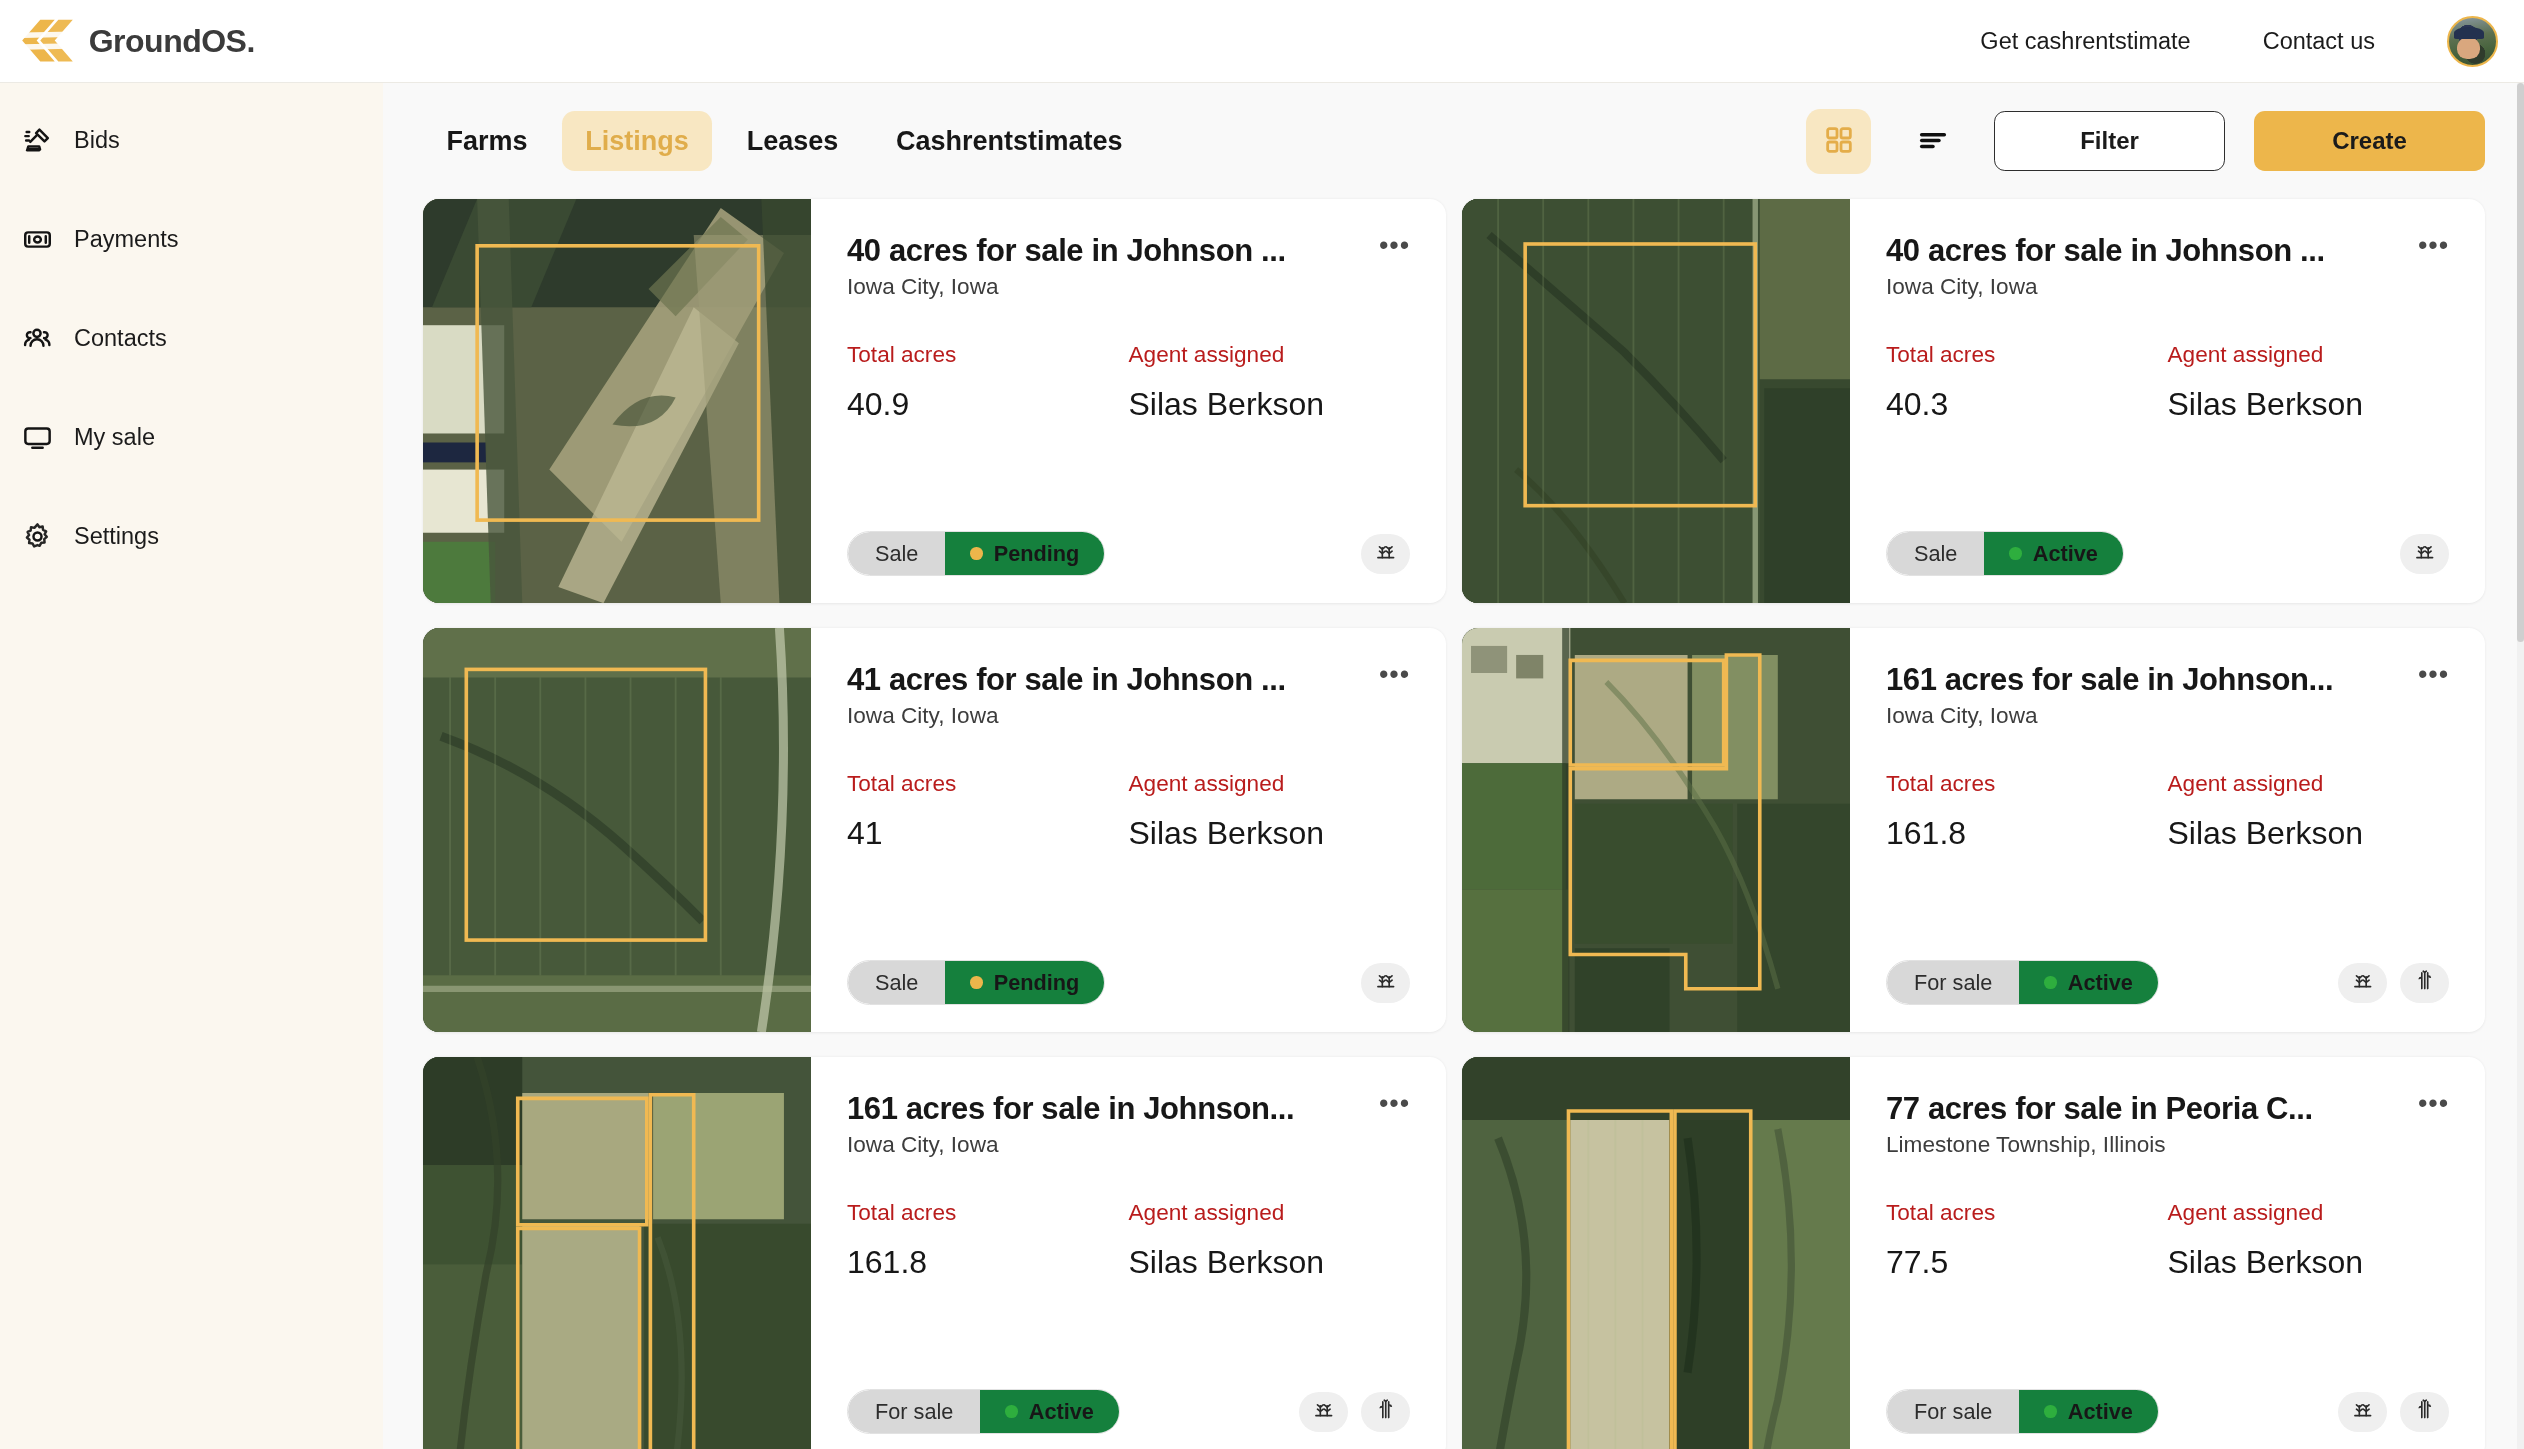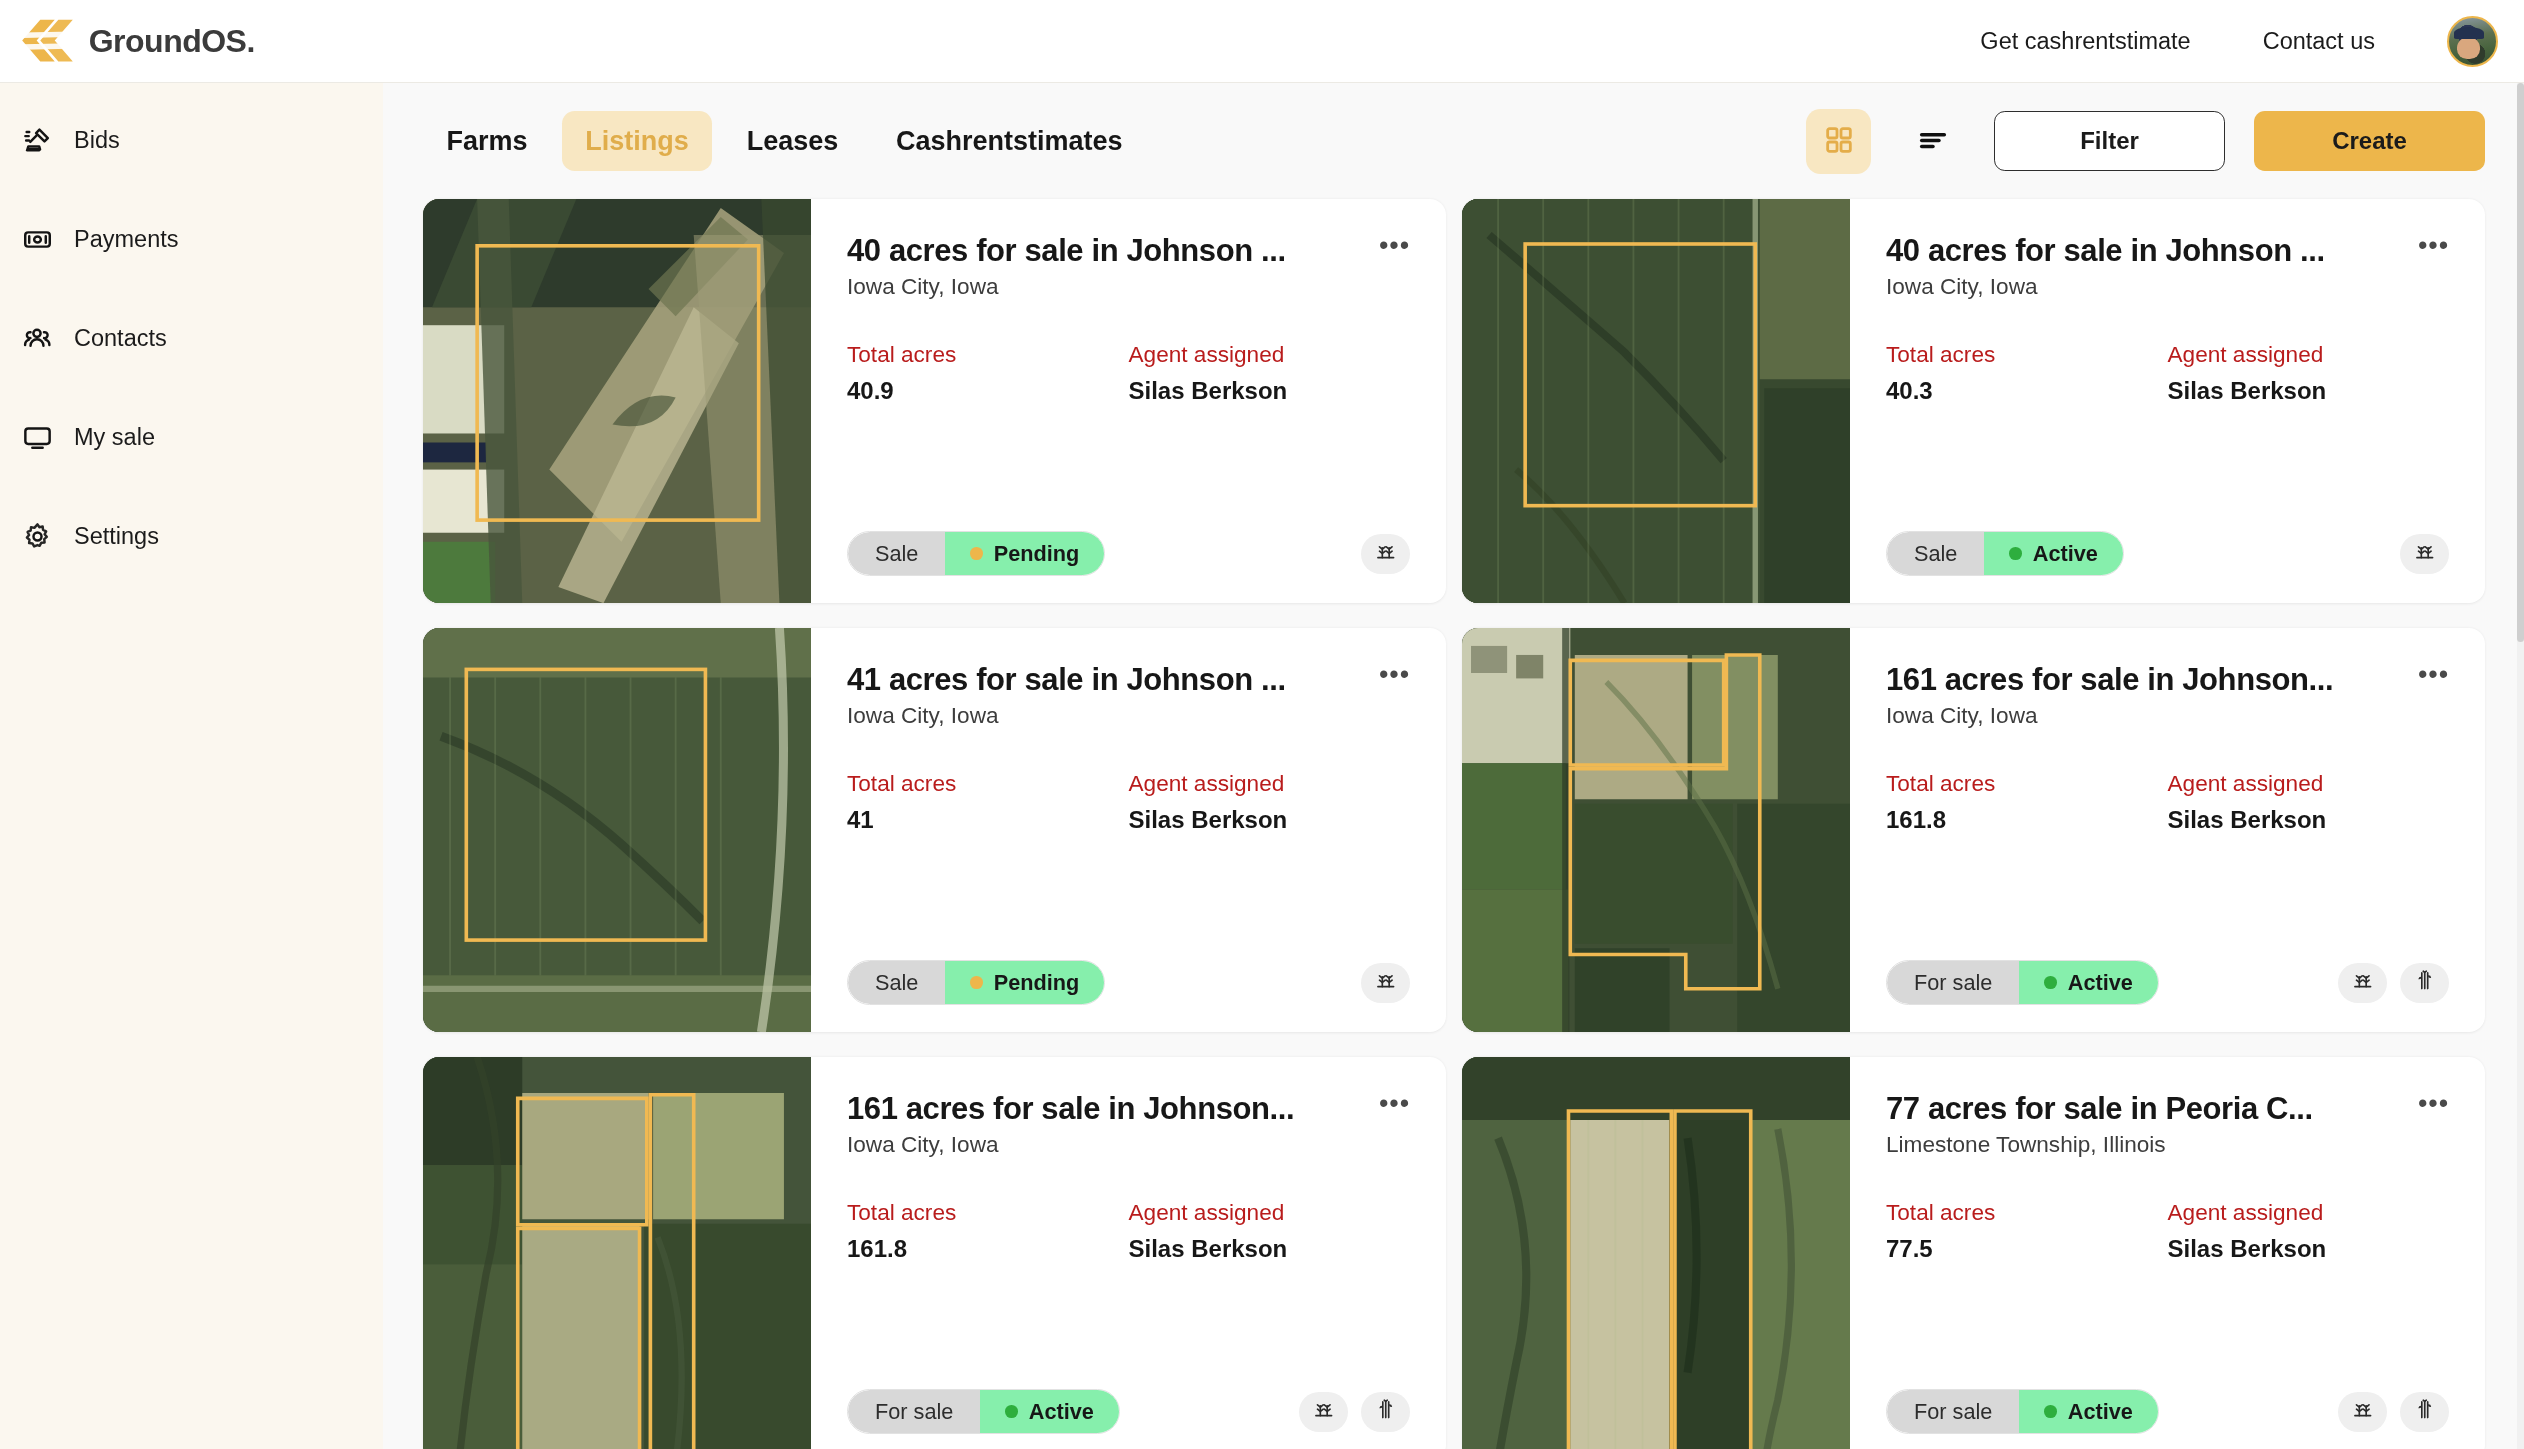--- a/index.html
+++ b/index.html
@@ -145,38 +145,38 @@
     letter-spacing: -0.4px; flex: 1; min-width: 0;
   }
   .card-menu {
     font-size: 27px; color: #4a4a4a; cursor: pointer;
     line-height: 25px; flex: none; letter-spacing: 0.9px;
   }
   .card-sub { font-size: 22.6px; color: #3d3d3d; margin-top: 5.4px; }
   .card-stats { display: flex; margin-top: 42px; }
   .stat { width: 50%; }
   .stat-label { font-size: 22.6px; color: #b91c1c; }
-  .stat-value { font-size: 24px; font-weight: 700; color: #171717; margin-top: 9px; }
+  .stat-value { font-size: 32px; font-weight: 400; color: #171717; margin-top: 18px; }
   .card-footer {
     margin-top: auto; display: flex; align-items: center;
   }
   .status-pill {
     display: flex; align-items: stretch; height: 45px;
     border-radius: 22.6px; background: #ffffff;
     border: 0.9px solid #e2e2e2; overflow: hidden;
   }
   .status-left {
     background: #d8d8d8; color: #2d2d2d; font-size: 21.7px;
     display: flex; align-items: center; justify-content: center;
     padding: 0 27px; border-radius: 22.6px 0 0 22.6px;
   }
   .status-right {
     display: flex; align-items: center; gap: 10.8px;
     padding: 0 25px; font-size: 21.7px; color: #171717; font-weight: 700;
-    background: #86efac;
+    background: #15803d;
   }
   .dot { width: 12.6px; height: 12.6px; border-radius: 50%; flex: none; }
   .footer-actions { margin-left: auto; display: flex; gap: 12.6px; }
   .action-btn {
     width: 49px; height: 40px; border-radius: 20px;
     background: #efefef;
     display: flex; align-items: center; justify-content: center;
     cursor: pointer;
   }
   .action-btn svg { width: 23.5px; height: 23.5px; }

